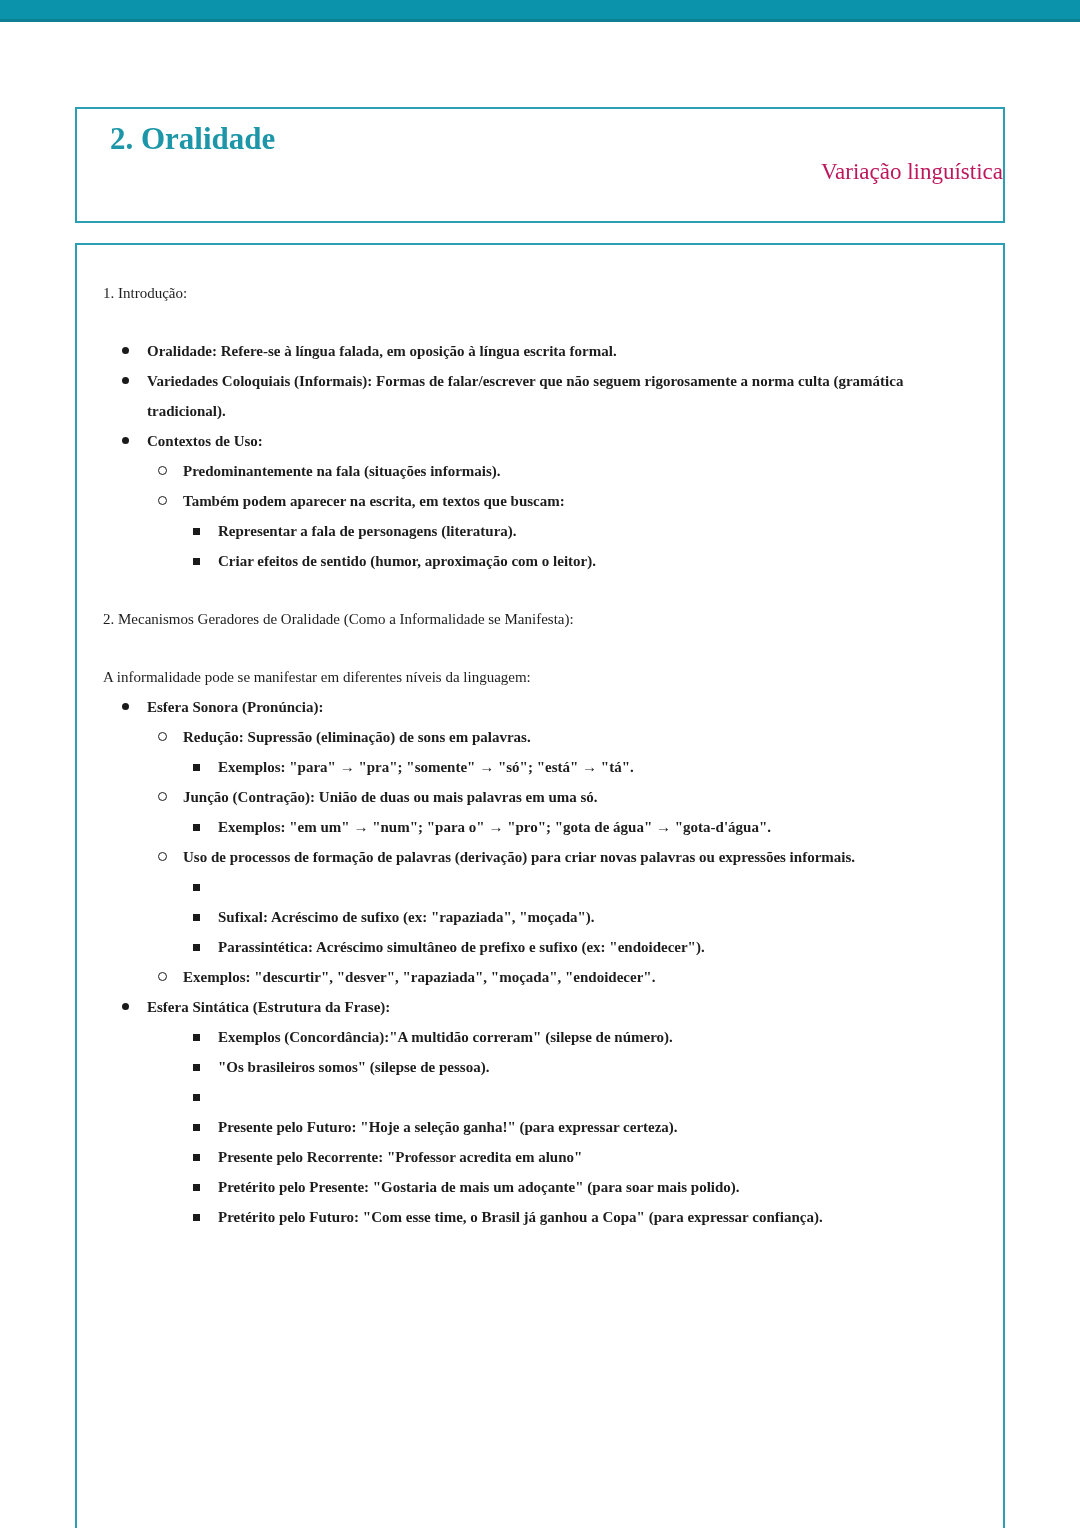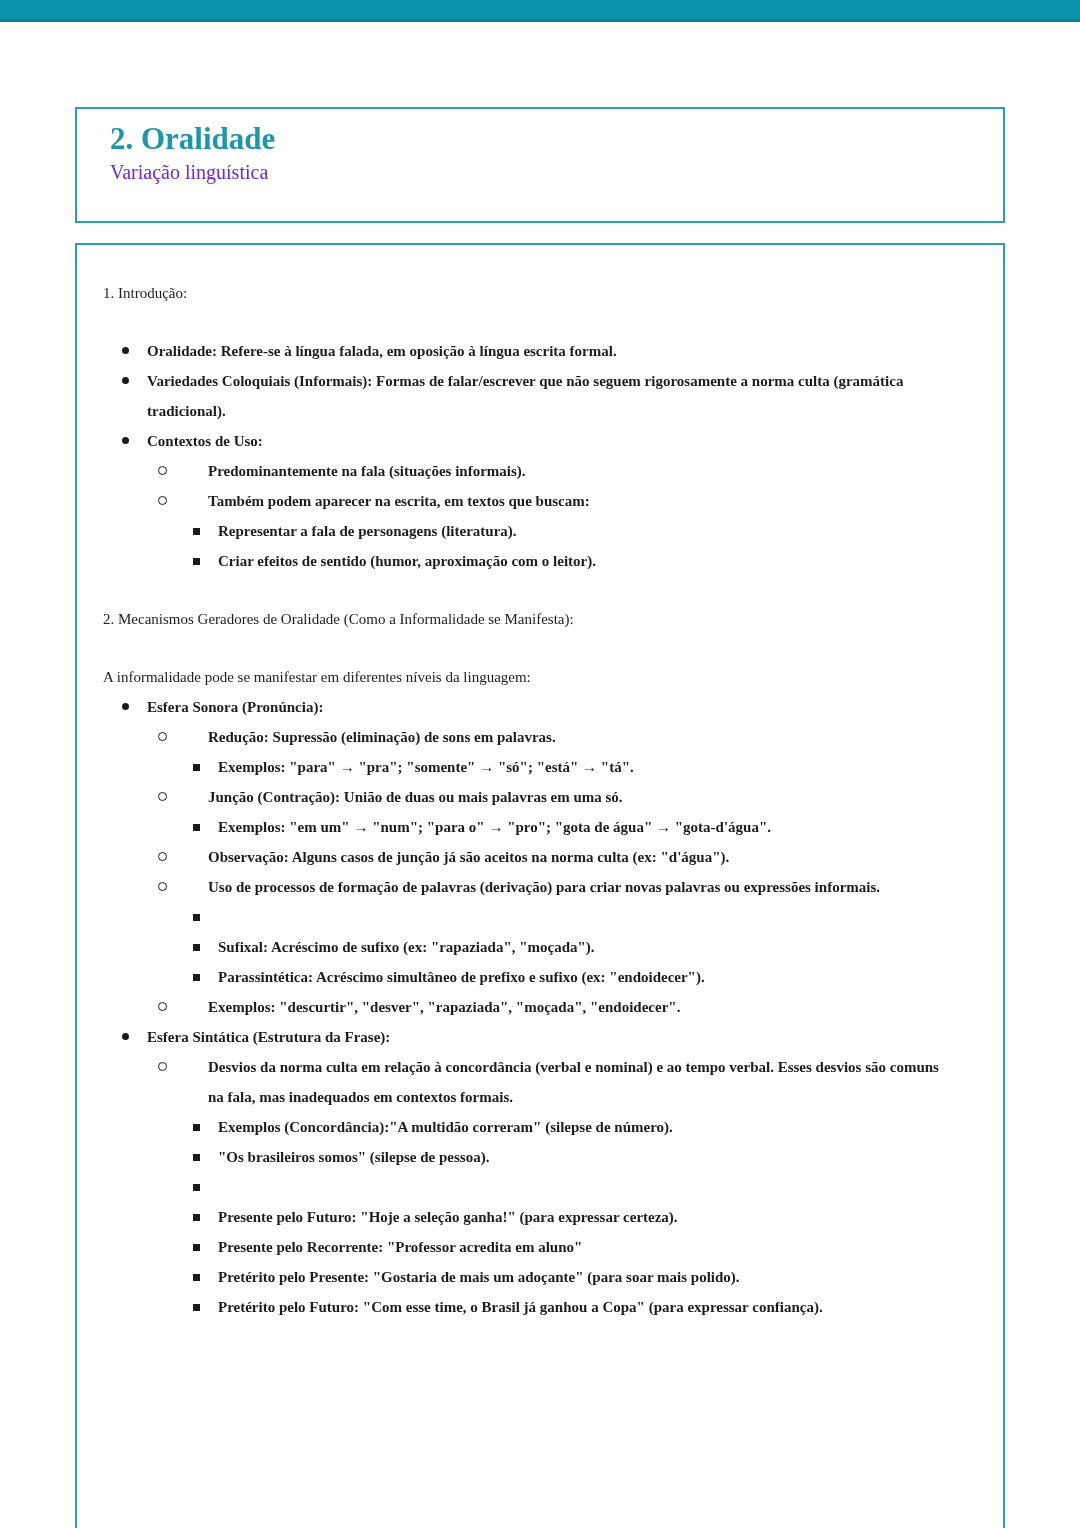--- a/index.html
+++ b/index.html
@@ -38,42 +38,43 @@
   }
   .header-title {
     margin: 12px 0 0 33px;
     font-size: 31px;
     line-height: 36px;
     font-weight: bold;
     color: var(--title-color);
   }
   .header-subtitle {
     margin: 1px 0 0 33px;
-    font-size: 20px;
+    font-size: 23px;
     line-height: 28px;
-    color: #6d28d9;
+    color: #be185d;
+    text-align: right;
   }
   .content-box {
     position: absolute;
     left: 75px; top: 243px;
     width: 930px; height: 1340px;
     box-sizing: border-box;
     border: 2px solid var(--box-border);
     background: #ffffff;
     padding: 33px 60px 0 26px;
   }
   .block {
     font-size: 15px;
     line-height: 30px;
     color: var(--text-color);
   }
   .gap { height: 28px; }
   .li { display: flex; align-items: flex-start; font-weight: bold; }
   .li.l1 { padding-left: 18px; }
-  .li.l2 { padding-left: 54px; gap: 25px; }
+  .li.l2 { padding-left: 54px; }
   .li.l3 { padding-left: 89px; }
   .marker-cell {
     flex: 0 0 26px;
     width: 26px;
     height: 30px;
     position: relative;
   }
   .marker {
     position: absolute;
     left: 1px;
@@ -174,26 +175,20 @@
       <div class="block li l3">
         <span class="marker-cell">
           <span class="marker square"></span>
         </span>
         <span class="li-text">Exemplos: "em um" → "num"; "para o" → "pro"; "gota de água" → "gota-d'água".</span>
       </div>
       <div class="block li l2">
         <span class="marker-cell">
           <span class="marker circle"></span>
         </span>
-        <span class="li-text">Observação: Alguns casos de junção já são aceitos na norma culta (ex: "d'água").</span>
-      </div>
-      <div class="block li l2">
-        <span class="marker-cell">
-          <span class="marker circle"></span>
-        </span>
         <span class="li-text">Uso de processos de formação de palavras (derivação) para criar novas palavras ou expressões informais.</span>
       </div>
       <div class="block li l3">
         <span class="marker-cell">
           <span class="marker square"></span>
         </span>
       </div>
       <div class="block li l3">
         <span class="marker-cell">
           <span class="marker square"></span>
@@ -210,26 +205,20 @@
         <span class="marker-cell">
           <span class="marker circle"></span>
         </span>
         <span class="li-text">Exemplos: "descurtir", "desver", "rapaziada", "moçada", "endoidecer".</span>
       </div>
       <div class="block li l1">
         <span class="marker-cell">
           <span class="marker disc"></span>
         </span>
         <span class="li-text">Esfera Sintática (Estrutura da Frase):</span>
-      </div>
-      <div class="block li l2">
-        <span class="marker-cell">
-          <span class="marker circle"></span>
-        </span>
-        <span class="li-text">Desvios da norma culta em relação à concordância (verbal e nominal) e ao tempo verbal. Esses desvios são comuns na fala, mas inadequados em contextos formais.</span>
       </div>
       <div class="block li l3">
         <span class="marker-cell">
           <span class="marker square"></span>
         </span>
         <span class="li-text">Exemplos (Concordância):"A multidão correram" (silepse de número).</span>
       </div>
       <div class="block li l3">
         <span class="marker-cell">
           <span class="marker square"></span>

